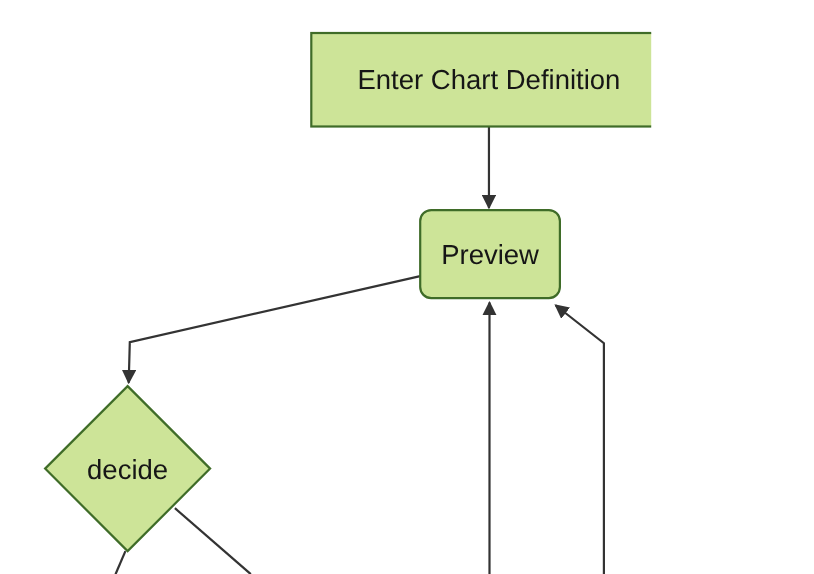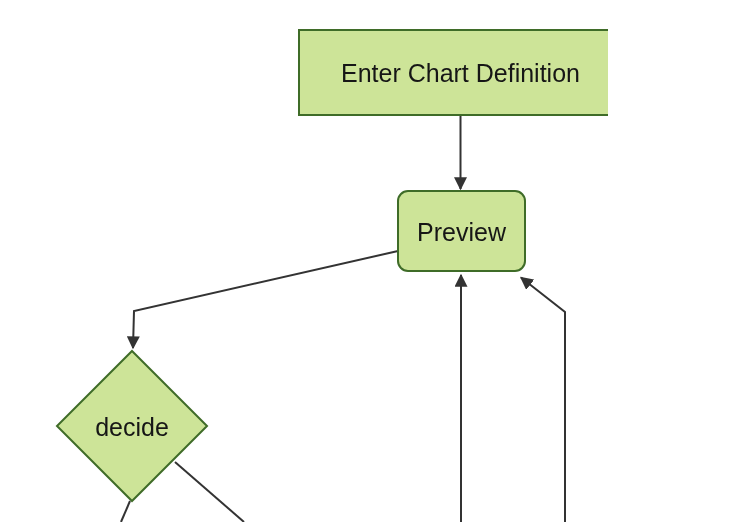--- a/index.html
+++ b/index.html
@@ -4,21 +4,21 @@
 <style>
   :root{
     --node-fill:#cde498;
     --node-border:#3f6c28;
     --edge-color:#333333;
     --label-color:#161616;
     --bg:#ffffff;
   }
   html,body{margin:0;padding:0;}
   body{background:var(--bg);font-family:"Liberation Sans","DejaVu Sans",sans-serif;}
-  .canvas{position:relative;width:592px;height:522px;background:var(--bg);overflow:hidden;padding-left:16px;}
+  .canvas{position:relative;width:592px;height:522px;background:var(--bg);overflow:hidden;}
   svg{display:block;}
   .node-shape{fill:var(--node-fill);stroke:var(--node-border);stroke-width:2;}
   .edge{stroke:var(--edge-color);stroke-width:2;fill:none;}
   .arrowhead-glyph{fill:var(--edge-color);stroke:none;}
   .node-label{fill:var(--label-color);font-size:25px;text-anchor:middle;dominant-baseline:central;}
 </style>
 </head>
 <body>
 
 <div class="canvas">

